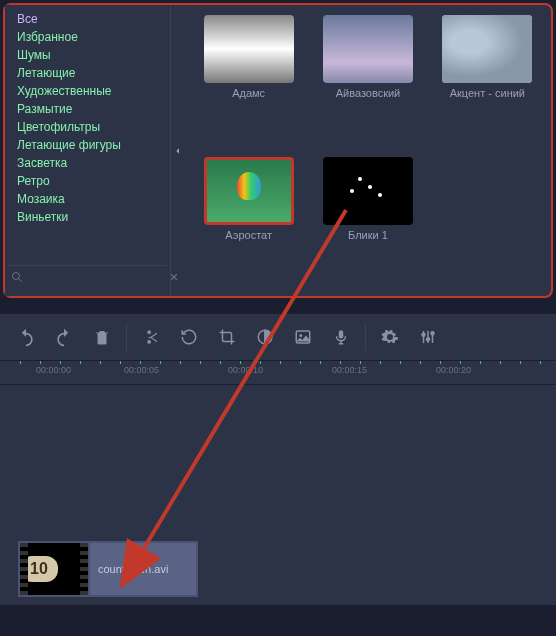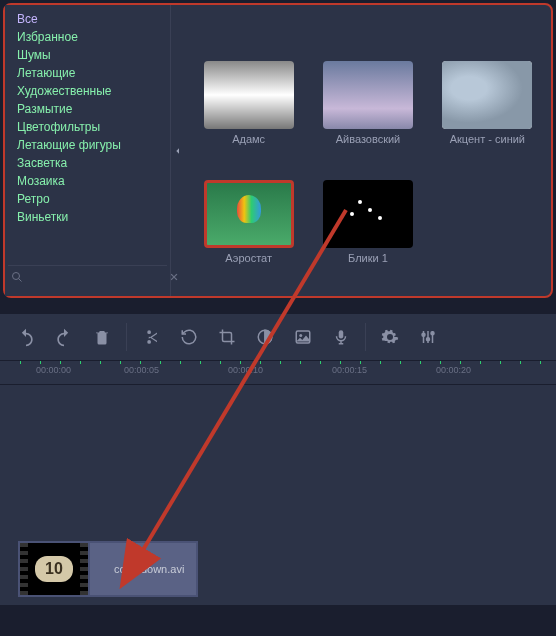--- a/index.html
+++ b/index.html
@@ -81,21 +81,20 @@
       font-size: 14px;
       border-left: 1px solid #3a4055;
     }
     .filters-grid {
       flex: 1;
       display: grid;
       grid-template-columns: repeat(3, 1fr);
       gap: 12px;
       padding: 10px;
       overflow-y: auto;
-      margin-top: 46px;
     }
     .filter-card {
       display: flex;
       flex-direction: column;
       align-items: center;
       cursor: pointer;
     }
     .filter-thumb {
       width: 90px;
       height: 68px;
@@ -188,21 +187,20 @@
       display: flex;
       align-items: center;
       cursor: pointer;
     }
     .clip-thumb {
       width: 70px;
       height: 52px;
       background: #000;
       display: flex;
       align-items: center;
-      justify-content: center;
       position: relative;
       border-right: 2px solid #4a5275;
     }
     .clip-thumb::before, .clip-thumb::after {
       content:'';
       position:absolute;
       top:0;
       width:8px;
       height:100%;
       background: repeating-linear-gradient(to bottom, #333 0, #333 4px, #000 4px, #000 8px);
@@ -214,21 +212,21 @@
       color: #3a3020;
       font-size: 16px;
       font-weight: bold;
       padding: 4px 10px;
       border-radius: 12px;
     }
     .clip-name {
       flex: 1;
       color: #c8ccd8;
       font-size: 11px;
-      padding-left: 24px;
+      padding-left: 8px;
     }
     .arrow-overlay {
       position: absolute;
       pointer-events: none;
       z-index: 100;
     }
   </style>
 </head>
 <body>
 
@@ -237,22 +235,22 @@
     <div class="category-list">
       <div class="category-item active">Все</div>
       <div class="category-item">Избранное</div>
       <div class="category-item">Шумы</div>
       <div class="category-item">Летающие</div>
       <div class="category-item">Художественные</div>
       <div class="category-item">Размытие</div>
       <div class="category-item">Цветофильтры</div>
       <div class="category-item">Летающие фигуры</div>
       <div class="category-item">Засветка</div>
+      <div class="category-item">Ретро</div>
       <div class="category-item">Мозаика</div>
-      <div class="category-item">Ретро</div>
       <div class="category-item">Виньетки</div>
     </div>
     <div class="search-row">
       <span class="search-icon">
         <svg width="12" height="12" viewBox="0 0 24 24" fill="none" stroke="currentColor" stroke-width="2">
             <circle cx="10" cy="10" r="7"></circle>
             <line x1="21" y1="21" x2="15" y2="15"></line>
           </svg>
       </span>
       <input class="search-input" type="text" style="">

